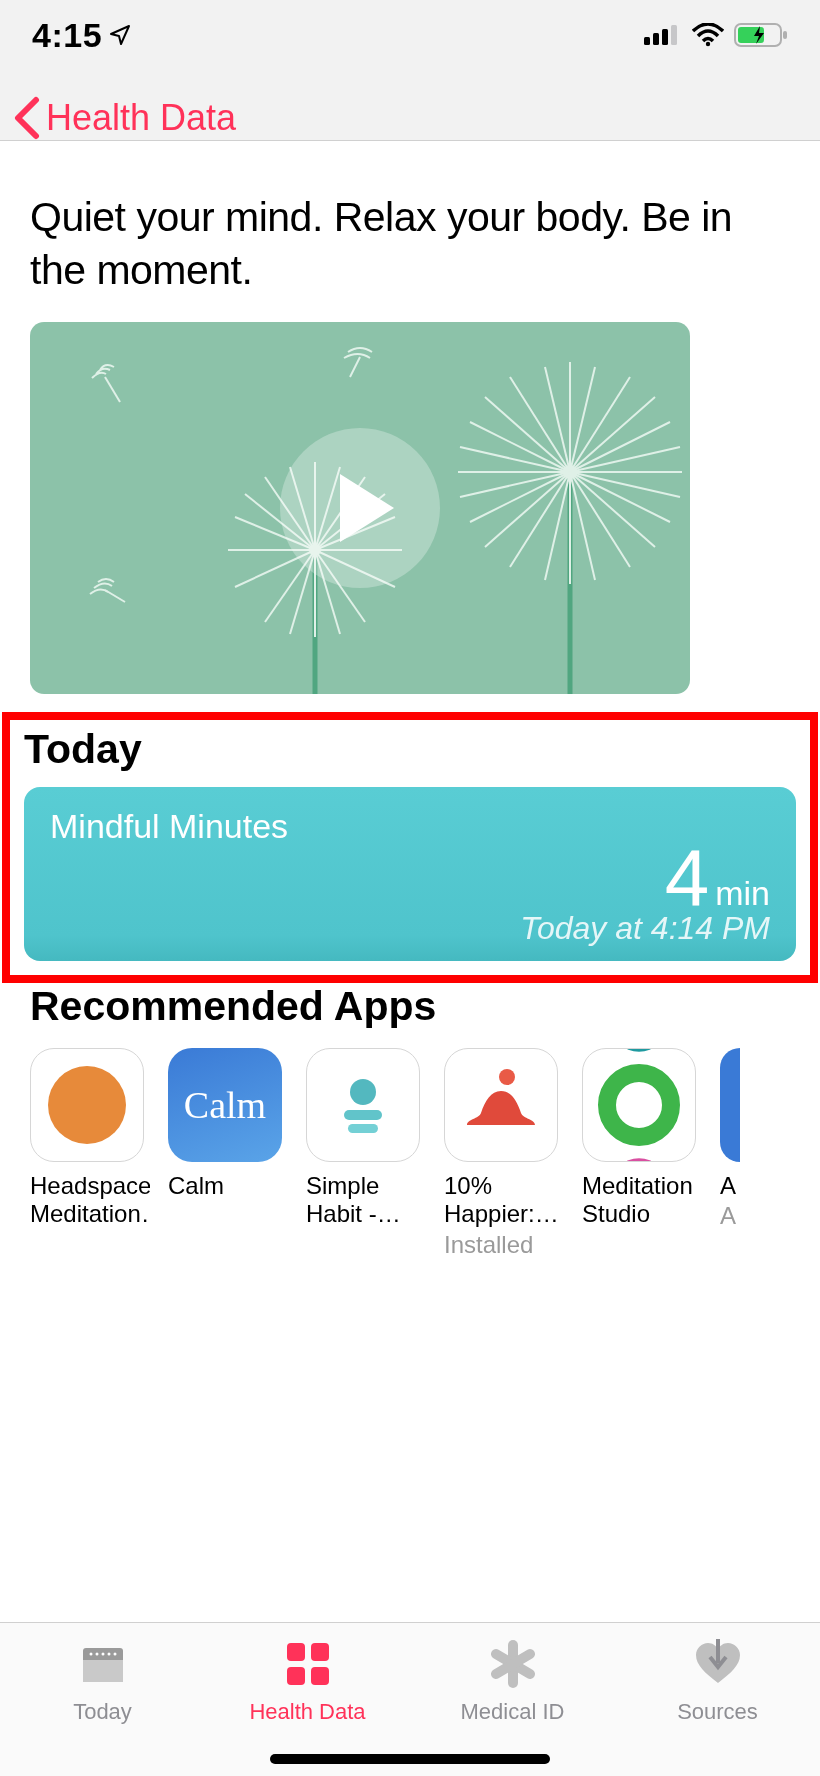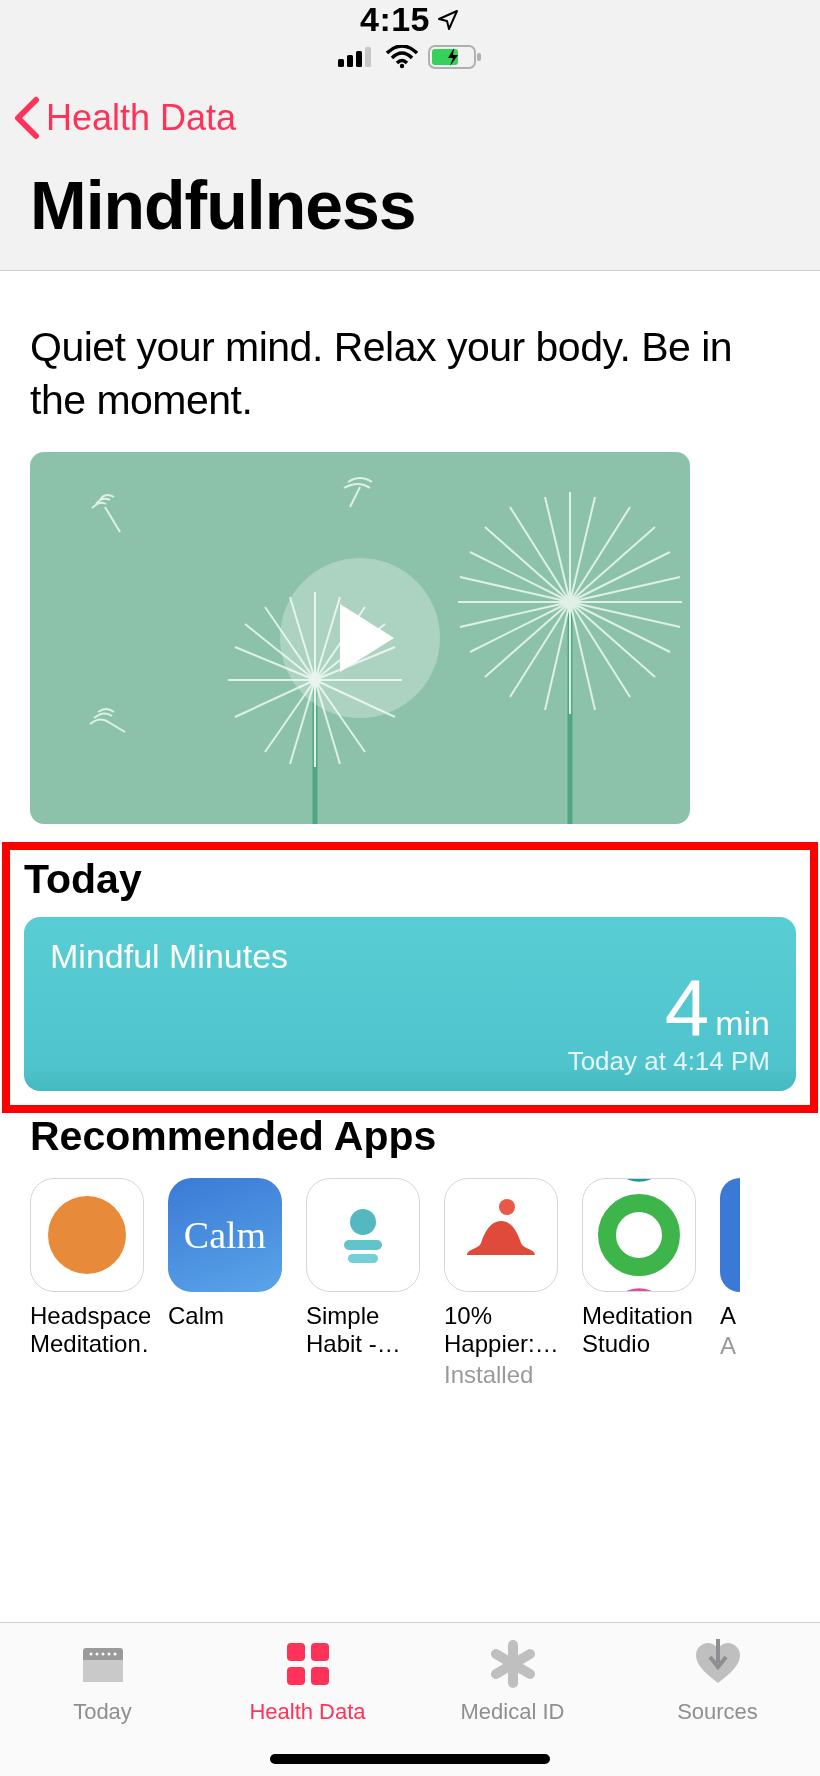--- a/index.html
+++ b/index.html
@@ -1,19 +1,19 @@
 <!DOCTYPE html>
 <html><head>
 <meta charset="utf-8">
 <style>
   * { box-sizing: border-box; margin: 0; padding: 0; }
   html, body { width: 820px; height: 1776px; font-family: -apple-system, "Helvetica Neue", Helvetica, Arial, sans-serif; background:#f2f2f2; color:#000; overflow:hidden;}
   .screen { width:820px; height:1776px; display:flex; flex-direction:column; }
   
-  .statusbar { height:70px; display:flex; align-items:center; justify-content:space-between; padding:0 32px; background:#f2f2f2;flex-direction:column;}
+  .statusbar { height:70px; display:flex; align-items:center; justify-content:space-between; padding:0 32px; background:#f2f2f2;}
   .statusbar .time { font-size:34px; font-weight:600; letter-spacing:0.5px; display:flex; align-items:center; gap:6px;}
   .statusbar .right { display:flex; align-items:center; gap:10px;}
   
   .nav { padding: 26px 20px 0 12px; background:#f2f2f2;}
   .backrow { display:flex; align-items:center; gap:4px; color:#ff3259; }
   .backrow .chev { font-size:52px; font-weight:300; line-height:0.5;}
   .backrow .label { font-size:36px; }
   .bigtitle { font-size:68px; font-weight:800; padding:26px 0 26px 18px; letter-spacing:-1px;}
   .divider { height:1px; background:#d0d0d0;}
   
@@ -25,21 +25,21 @@
   .hero .tri { width:0; height:0; border-left:54px solid #fff; border-top:34px solid transparent; border-bottom:34px solid transparent; margin-left:14px;}
   .hero svg.dandelions { position:absolute; inset:0; }
   
   .todaywrap { margin-top:18px; border:8px solid #ff0000; padding:6px 14px 14px 14px; margin-left:-28px; margin-right:-28px;}
   .today-title { font-size:41px; font-weight:800; padding-bottom:14px;}
   .mindful-card { background:linear-gradient(#59cdd4,#4fc4cc 85%, #45b9c0); border-radius:16px; padding:20px 26px 18px 26px; color:#fff; height:174px; position:relative;}
   .mindful-card .mtitle { font-size:34px; font-weight:500;}
   .mindful-card .valrow { position:absolute; right:26px; bottom:48px; display:flex; align-items:baseline; gap:6px;}
   .mindful-card .valrow .num { font-size:80px; font-weight:300; line-height:0.7;}
   .mindful-card .valrow .unit { font-size:34px; font-weight:400;}
-  .mindful-card .ts { position:absolute; right:26px; bottom:14px; font-size:26px; color:rgba(255,255,255,0.85);}
+  .mindful-card .ts { position:absolute; right:26px; bottom:14px; font-size:32px; color:rgba(255,255,255,0.85);font-style:italic;}
   
   .rec { }
   .rec-title { font-size:41px; font-weight:800; margin-bottom:18px;}
   .apps { display:flex; gap:18px; }
   .app { width:120px; }
   .app .icon { width:114px; height:114px; border-radius:24px; border:1px solid #d6d6d6; background:#fff; display:flex; align-items:center; justify-content:center; overflow:hidden;}
   .app .name { font-size:24px; line-height:1.2; margin-top:10px; color:#000; max-height:58px; overflow:hidden; display:-webkit-box; -webkit-line-clamp:2; -webkit-box-orient:vertical;}
   .app .sub { font-size:24px; color:#9a9a9a; margin-top:2px;}
   .app.peek { width:20px; }
   .app.peek .icon { border-radius:24px 0 0 24px; width:20px;}
@@ -87,21 +87,20 @@
 
   <div class="nav">
     <div class="backrow">
       <span class="chev">
         <svg width="30" height="44" viewBox="0 0 30 44">
             <path d="M24 4 L6 22 L24 40" fill="none" stroke="#ff3259" stroke-width="6" stroke-linecap="round" stroke-linejoin="round"></path>
           </svg>
       </span>
       <span class="label">Health Data</span>
     </div>
-    <div class="bigtitle">Mindfulness</div>
   </div>
   <div class="divider"></div>
 
   <div class="content">
     <div class="tagline">Quiet your mind. Relax your body. Be in the moment.</div>
 
     <div class="hero">
       <svg class="dandelions" viewBox="0 0 660 372">
         <g stroke="#e8f5ee" stroke-width="2" fill="none" opacity="0.9">
 

